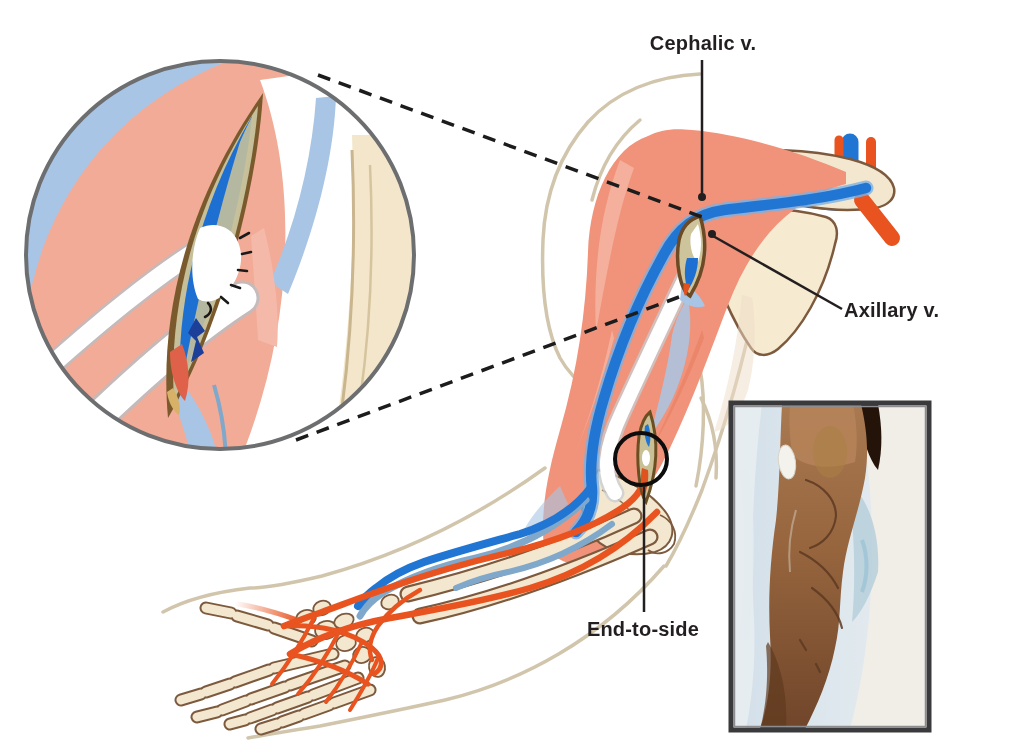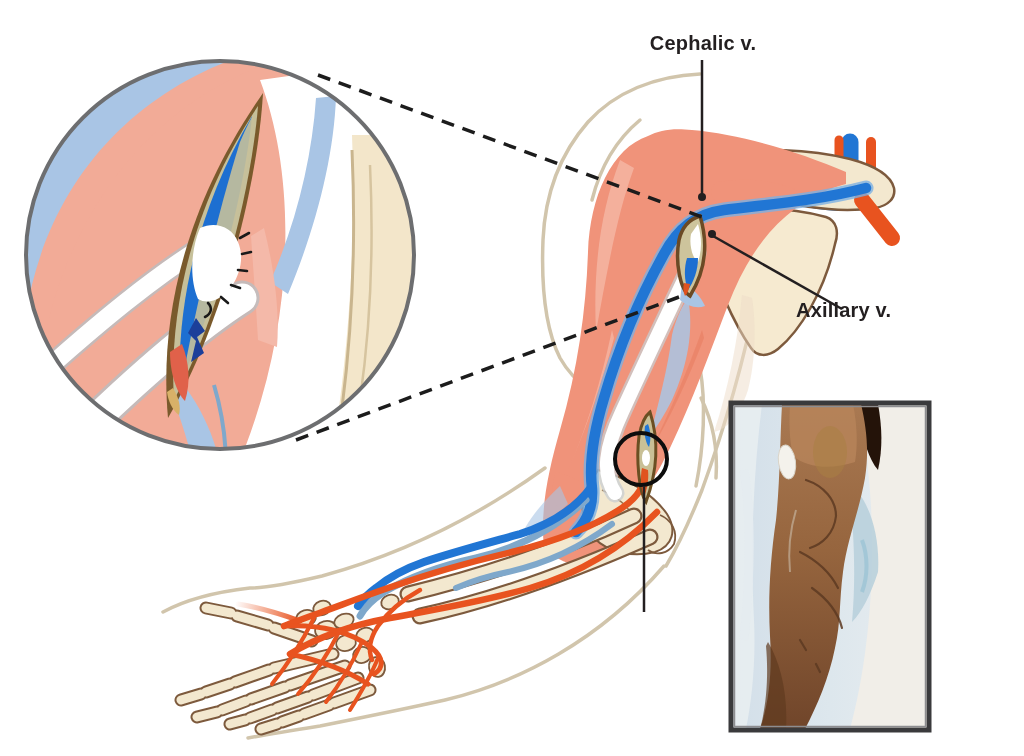--- a/index.html
+++ b/index.html
@@ -7,21 +7,21 @@
     position:relative;width:1024px;height:756px;overflow:hidden;
     background:#ffffff;font-family:"Liberation Sans",sans-serif;
   }
   .stage svg{position:absolute;left:0;top:0;}
   .fig-label{
     position:absolute;color:#231f20;font-weight:700;font-size:20px;
     letter-spacing:.2px;line-height:24px;white-space:nowrap;
   }
   .fig-label.center{text-align:center;white-space:normal;}
   .lbl-cephalic{left:630px;top:31px;width:146px;text-align:center;}
-  .lbl-axillary{left:796px;top:298px;}
+  .lbl-axillary{left:844px;top:298px;}
   .lbl-anastomosis{left:553px;top:617px;width:180px;}
 </style>
 </head>
 <body>
 
 <div class="stage">
 <svg width="1024" height="756" viewBox="0 0 1024 756">
   <defs>
     <clipPath id="insetClip">
           <circle cx="220" cy="255" r="194"></circle>
@@ -260,14 +260,15 @@
       </g>
     </g>
     <rect x="731" y="403" width="198" height="327" fill="none" stroke="#3a3a3c" stroke-width="5"></rect>
     <rect x="734.5" y="406.5" width="191" height="320" fill="none" stroke="#8d8d90" stroke-width="1.5"></rect>
   </g>
 </svg>
 
   <div class="fig-label lbl-cephalic">Cephalic v.</div>
   <div class="fig-label lbl-axillary">Axillary v.</div>
   <div class="fig-label center lbl-anastomosis">
+    <div>End-to-side</div>
   </div>
 </div>
 
 </body></html>

